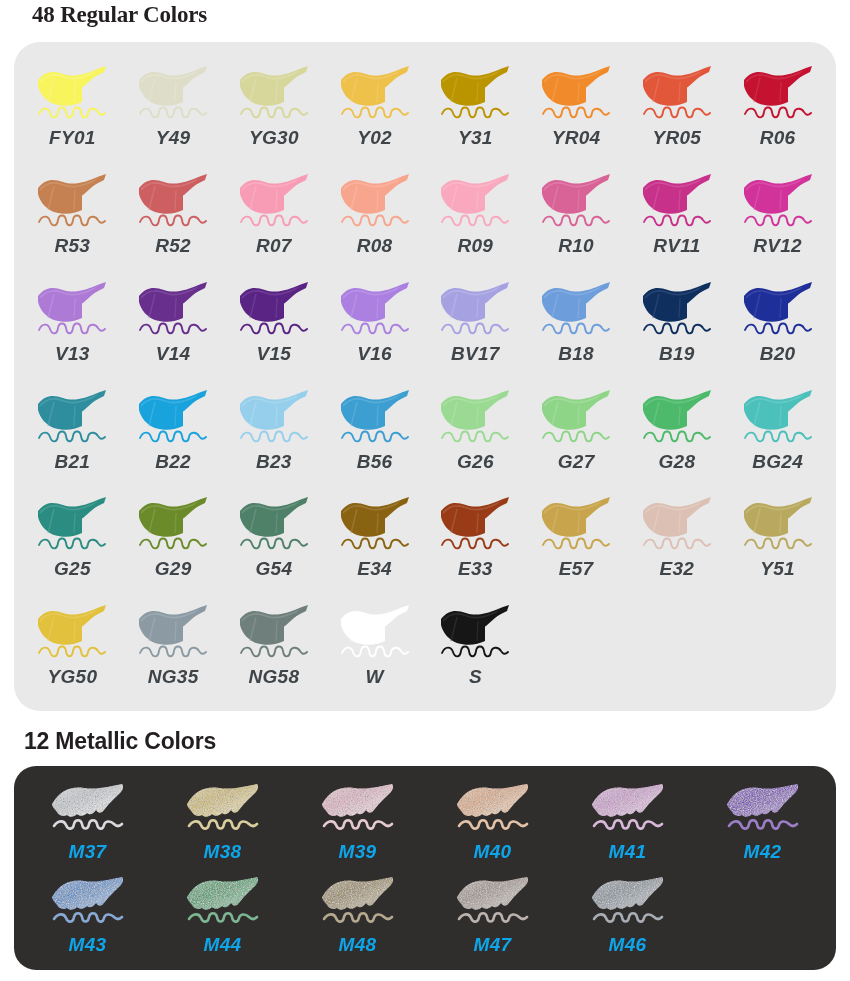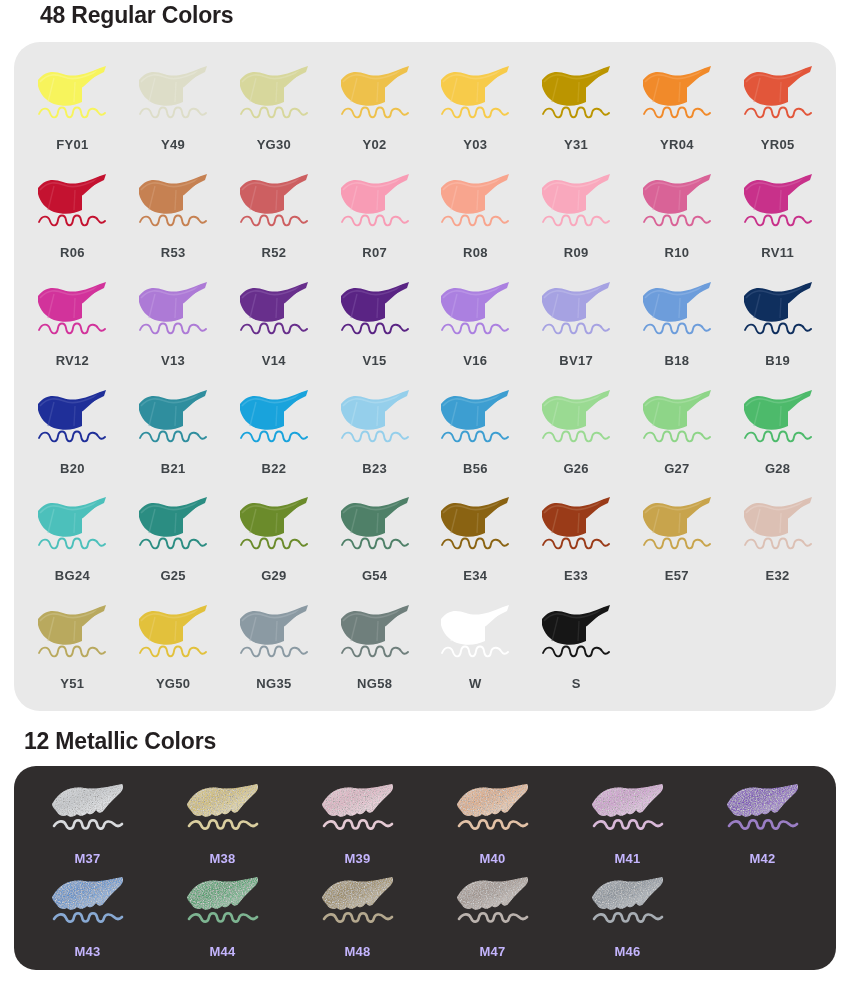--- a/index.html
+++ b/index.html
@@ -13,21 +13,21 @@
   .page{position:relative;width:850px;height:981px;}
 
   .section-title{
     font-size:23px;
     font-weight:bold;
     color:#231f20;
     letter-spacing:-0.2px;
     margin:0;
     padding:0 0 0 24px;
   }
-  #title-regular{position:absolute;left:16px;top:2px;}
+  #title-regular{position:absolute;left:8px;top:2px;font-family:Liberation Serif, serif;}
   #title-metallic{position:absolute;left:0;top:728px;}
 
   .panel{
     position:absolute;
     box-sizing:border-box;
   }
   #panel-regular{
     left:14px;top:42px;width:822px;height:669px;
     background:#e9e9e9;
     border-radius:26px;
@@ -65,28 +65,29 @@
   #grid-regular .cell{padding-top:6px;}
   #grid-metallic .cell{padding-top:4px;}
 
   .swatch{
     width:84px;height:62px;
     display:block;
   }
   #grid-metallic .swatch{width:84px;height:58px;}
 
   .label{
-    font-size:13px;
+    font-size:19px;
     font-weight:bold;
     letter-spacing:0.3px;
-    margin-top:14px;
+    margin-top:4px;
     line-height:1;
+    font-style:italic;
   }
   #grid-regular .label{color:#3f4448;}
-  #grid-metallic .label{color:#c4b5fd;}
+  #grid-metallic .label{color:#0ea5e9;}
 </style>
 </head>
 <body>
 
 <div class="page">
 
   <h2 class="section-title" id="title-regular">48 Regular Colors</h2>
 
   <div class="panel" id="panel-regular">
     <div class="grid" id="grid-regular">
@@ -158,39 +159,20 @@
         <path d="M24 16 L18 40" fill="none" stroke="#f2d07c" stroke-width="1.4" opacity="0.5"></path>
         <path d="M45 20 L44 40" fill="none" stroke="#f2d07c" stroke-width="1.4" opacity="0.45"></path>
         <path d="M52 24 L70 8" fill="none" stroke="#eec14b" stroke-width="3" stroke-linecap="round"></path>
       </g>
       <path d="M9 52 C12 45,18 45,20 51 C22 57,27 57,28 50
                C29 44,35 44,36 50 C37 57,42 57,43 50
                C44 44,50 44,51 50 C52 57,57 57,58 51
                C59 46,65 45,68 50 C70 53,72 54,75 51" fill="none" stroke="#eec14b" stroke-width="1.9" stroke-linecap="round" stroke-linejoin="round"></path>
     </svg>
           <div class="label">Y02</div>
-        </div>
-        <div class="cell">
-    <svg class="swatch" viewBox="0 0 84 62">
-      <g>
-        <path d="M8 18 C16 8,24 9,33 12 C44 16,56 12,70 6
-                 L76 4 L74 10 C66 14,58 18,52 24
-                 L52 40 C44 44,34 45,24 42
-                 C16 39,10 32,8 24 Z" fill="#f7cb4a"></path>
-        <path d="M10 20 C18 11,26 12,34 15 C44 19,55 15,68 9" fill="none" stroke="#f9d87d" stroke-width="1.6" opacity="0.55"></path>
-        <path d="M24 16 L18 40" fill="none" stroke="#f9d87d" stroke-width="1.4" opacity="0.5"></path>
-        <path d="M45 20 L44 40" fill="none" stroke="#f9d87d" stroke-width="1.4" opacity="0.45"></path>
-        <path d="M52 24 L70 8" fill="none" stroke="#f7cb4a" stroke-width="3" stroke-linecap="round"></path>
-      </g>
-      <path d="M9 52 C12 45,18 45,20 51 C22 57,27 57,28 50
-               C29 44,35 44,36 50 C37 57,42 57,43 50
-               C44 44,50 44,51 50 C52 57,57 57,58 51
-               C59 46,65 45,68 50 C70 53,72 54,75 51" fill="none" stroke="#f7cb4a" stroke-width="1.9" stroke-linecap="round" stroke-linejoin="round"></path>
-    </svg>
-          <div class="label">Y03</div>
         </div>
         <div class="cell">
     <svg class="swatch" viewBox="0 0 84 62">
       <g>
         <path d="M8 18 C16 8,24 9,33 12 C44 16,56 12,70 6
                  L76 4 L74 10 C66 14,58 18,52 24
                  L52 40 C44 44,34 45,24 42
                  C16 39,10 32,8 24 Z" fill="#bb9500"></path>
         <path d="M10 20 C18 11,26 12,34 15 C44 19,55 15,68 9" fill="none" stroke="#cfae2c" stroke-width="1.6" opacity="0.55"></path>
         <path d="M24 16 L18 40" fill="none" stroke="#cfae2c" stroke-width="1.4" opacity="0.5"></path>

